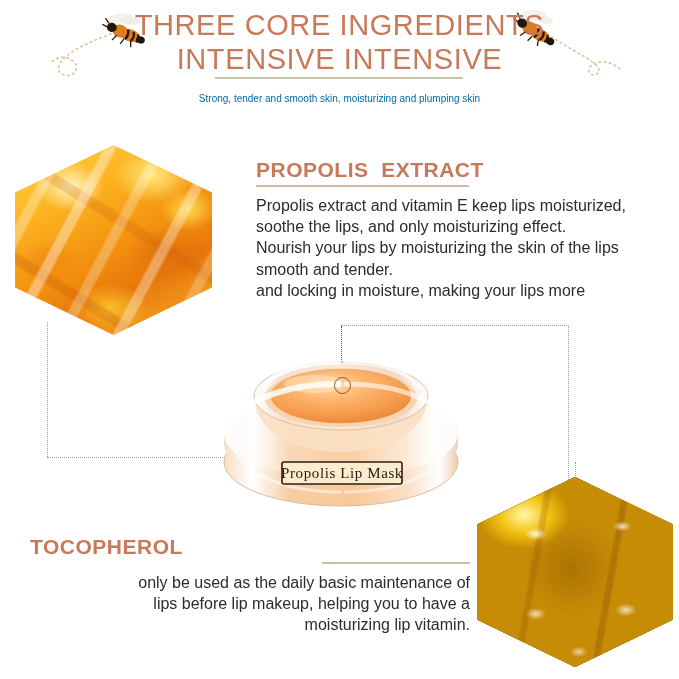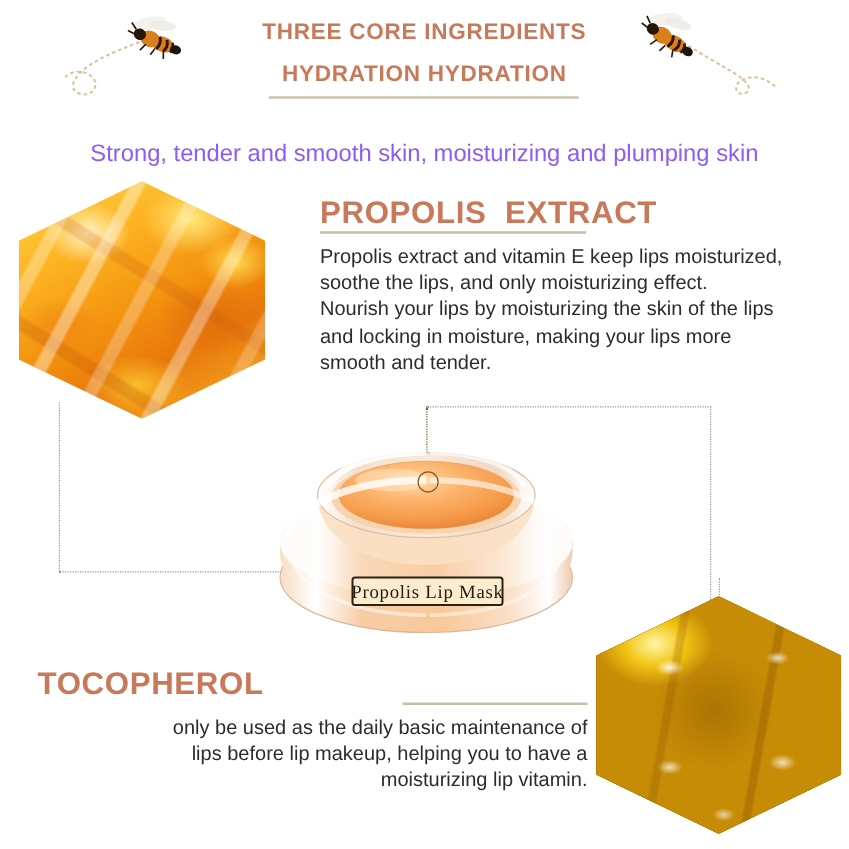--- a/index.html
+++ b/index.html
@@ -9,33 +9,33 @@
     font-family:"Liberation Sans", sans-serif;
     overflow:hidden;
   }
   #page{position:relative;width:679px;height:679px;background:#fff;overflow:hidden;}
 
   
   .header{position:absolute;left:0;top:0;width:679px;height:122px;}
   .title-block{position:absolute;left:0;top:8px;width:679px;text-align:center;}
   .title-line{
     color:#c8795a;
-    font-size:18px;
-    font-weight:bold;
+    font-size:29px;
+    font-weight:normal;
     letter-spacing:0.6px;
     line-height:34px;
     white-space:nowrap;
   }
   .hr-rule{
     position:absolute;left:215px;top:77px;width:248px;height:2px;
     background:#cbc3a9;
   }
   .subtitle{
     position:absolute;left:0;top:88px;width:679px;text-align:center;
-    color:#8b5cf6;font-size:19px;line-height:22px;white-space:nowrap;margin-top:25px;
+    color:#0369a1;font-size:10px;line-height:22px;white-space:nowrap;
   }
   .bee{position:absolute;}
   .bee-left{left:100px;top:12px;}
   .bee-right{left:508px;top:10px;}
   .trail{position:absolute;}
   .trail-left{left:48px;top:28px;}
   .trail-right{left:545px;top:32px;}
 
   
   .hex{
@@ -95,21 +95,21 @@
       linear-gradient(100deg, rgba(110,62,3,0.30) 0 2%, rgba(110,62,3,0) 3% 30%,
         rgba(140,80,4,0.26) 31% 33%, rgba(140,80,4,0) 34% 64%,
         rgba(120,66,3,0.28) 65% 67%, rgba(120,66,3,0) 68% 100%);
   }
 
   
   .sec-propolis{position:absolute;left:256px;top:157px;width:400px;}
   .sec-tocopherol{position:absolute;left:30px;top:534px;width:440px;}
 
   .sec-head{
-    color:#c8795a;font-size:25px;font-weight:bold;letter-spacing:0.5px;
+    color:#c8795a;font-size:21px;font-weight:bold;letter-spacing:0.5px;
     line-height:26px;white-space:pre;
   }
   .sec-head-under{height:1.6px;background:#cbbda8;margin-top:2px;}
   .u-propolis{width:213px;}
   .u-tocopherol{width:148px;margin-left:auto;}
   .head-toco{}
 
   .sec-body{
     color:#2c2c2c;font-size:16px;line-height:21.4px;margin-top:8px;
   }
@@ -179,21 +179,21 @@
         <path d="M40 20.5 q2.6 4 0.4 8" stroke="#2a1a0c" stroke-width="2.2" fill="none"></path>
         <ellipse cx="45" cy="25" rx="4.5" ry="3.6" fill="#1f1409"></ellipse>
         <ellipse cx="12" cy="22" rx="5" ry="4.6" fill="#241707"></ellipse>
         <path d="M8 19 l-5 -4 M8 23 l-6 -1" stroke="#241707" stroke-width="1.3"></path>
         <path d="M19 28 l-3 6 M27 29 l-2 6 M34 29 l2 6" stroke="#2a1a0c" stroke-width="1.3"></path>
       </g>
     </svg>
 
     <div class="title-block">
       <div class="title-line">THREE CORE INGREDIENTS</div>
-      <div class="title-line">HYDRATION HYDRATION</div>
+      <div class="title-line">INTENSIVE INTENSIVE</div>
     </div>
 
     <div class="hr-rule"></div>
 
     <div class="subtitle">Strong, tender and smooth skin, moisturizing and plumping skin</div>
   </div>
 
   <div class="hex hex-honey">
     <div class="hex-honey-bg"></div>
   </div>
@@ -274,22 +274,22 @@
 
   <div class="jar-marker"></div>
 
   <div class="sec-propolis">
     <div class="sec-head">PROPOLIS  EXTRACT</div>
     <div class="sec-head-under u-propolis"></div>
     <div class="sec-body">
       <p>Propolis extract and vitamin E keep lips moisturized,</p>
       <p>soothe the lips, and only moisturizing effect.</p>
       <p>Nourish your lips by moisturizing the skin of the lips</p>
+      <p>smooth and tender.</p>
       <p>and locking in moisture, making your lips more</p>
-      <p>smooth and tender.</p>
     </div>
   </div>
 
   <div class="sec-tocopherol">
     <div class="sec-head head-toco">TOCOPHEROL</div>
     <div class="sec-head-under u-tocopherol"></div>
     <div class="sec-body body-right">
       <p>only be used as the daily basic maintenance of</p>
       <p>lips before lip makeup, helping you to have a</p>
       <p>moisturizing lip vitamin.</p>

